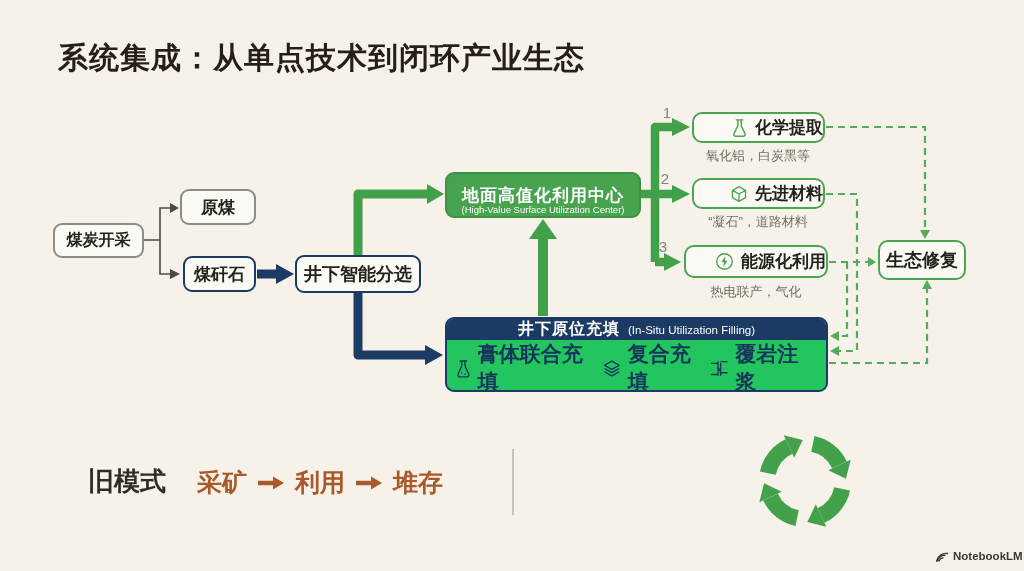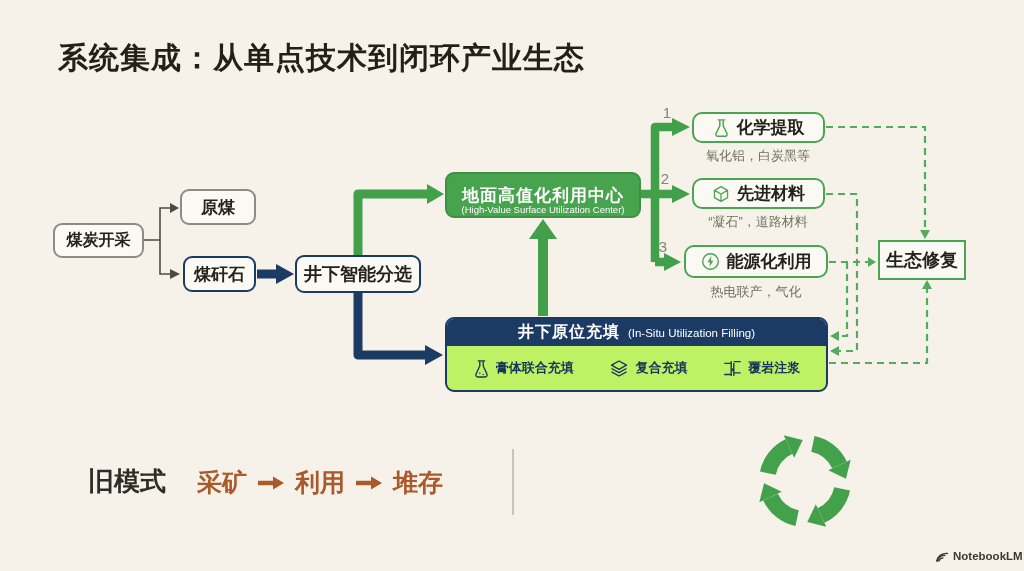--- a/index.html
+++ b/index.html
@@ -8,32 +8,32 @@
   .abs{position:absolute;}
   #title{left:58px;top:38px;font-size:30px;font-weight:800;color:#261f18;letter-spacing:1px;}
   .node{box-sizing:border-box;display:flex;align-items:center;justify-content:center;
         background:#fbf9f3;border-radius:9px;font-weight:700;color:#25221c;}
   .gray-border{border:2px solid #8c8c84;}
   .navy-border{border:2.5px solid #1b3a64;}
   .green-border{border:2px solid #4aa551;}
   .center-box{background:#47a34d;border:2px solid #3c9143;color:#fff;flex-direction:column;line-height:1.15;}
   .center-box .t1{font-size:17px;font-weight:800;letter-spacing:1px;margin-top:12px;}
   .center-box .t2{font-size:9.5px;font-weight:400;}
-  .out-box{gap:7px;font-size:17px;border-radius:10px;}
+  .out-box{gap:7px;font-size:17px;border-radius:10px;justify-content:flex-end;}
   .sub{font-size:13px;color:#70705f;text-align:center;width:160px;}
   .numlab{font-size:15px;color:#83837a;width:16px;text-align:center;}
   #fill-box{left:445px;top:317px;width:383px;height:75px;box-sizing:border-box;
-            border:2px solid #1b3a64;border-radius:9px;background:#bef264;overflow:hidden;
+            border:2px solid #1b3a64;border-radius:9px;background:#22c55e;overflow:hidden;
             display:flex;flex-direction:column;}
   #fill-head{height:27px;background:#1b3a64;color:#fff;display:flex;align-items:center;
              justify-content:center;gap:8px;}
   #fill-head .t1{font-size:16px;font-weight:700;letter-spacing:1px;}
   #fill-head .t2{font-size:11.5px;}
   #fill-body{flex:1;display:flex;align-items:center;justify-content:space-around;padding:0 8px;}
-  .fill-item{display:flex;align-items:center;gap:6px;font-size:13px;font-weight:700;color:#16345c;}
+  .fill-item{display:flex;align-items:center;gap:6px;font-size:21px;font-weight:700;color:#16345c;}
   #old-label{left:88px;top:464px;font-size:26px;font-weight:800;color:#2d2c27;}
   #old-flow{left:197px;top:466px;display:flex;align-items:center;gap:10px;}
   .old-step{font-size:25px;font-weight:800;color:#a9592a;}
   #divider{left:512px;top:449px;width:2px;height:66px;background:#c9c4b8;}
   #new-label{left:575px;top:464px;font-size:26px;font-weight:800;color:#43a04b;}
   #watermark{left:935px;top:550px;display:flex;align-items:flex-end;gap:4px;
              font-size:11.5px;color:#3b3933;font-weight:600;}
   svg{display:block;}
 </style>
 </head>
@@ -133,21 +133,21 @@
 
   <div class="abs node green-border out-box" style="left:684px;top:245px;width:144px;height:33px;">
     <svg width="19" height="19" viewBox="0 0 22 22">
       <circle cx="11" cy="11" r="9" stroke="#4aa551" stroke-width="1.6" fill="none"></circle>
       <polygon points="12,4.5 7.5,12 10.5,12 9.5,17.5 14.5,10 11.5,10" fill="#4aa551"></polygon>
     </svg>
     <span>能源化利用</span>
   </div>
   <div class="abs sub" style="left:676px;top:283px;">热电联产，气化</div>
 
-  <div class="abs node green-border" style="left:878px;top:240px;width:88px;height:40px;font-size:18px;border-radius:0;">
+  <div class="abs node green-border" style="left:878px;top:240px;width:88px;height:40px;font-size:18px;border-radius:10px;">
     <span>生态修复</span>
   </div>
 
   <div class="abs" id="fill-box">
     <div id="fill-head">
       <span class="t1">井下原位充填</span>
       <span class="t2">(In-Situ Utilization Filling)</span>
     </div>
     <div id="fill-body">
       <div class="fill-item">

